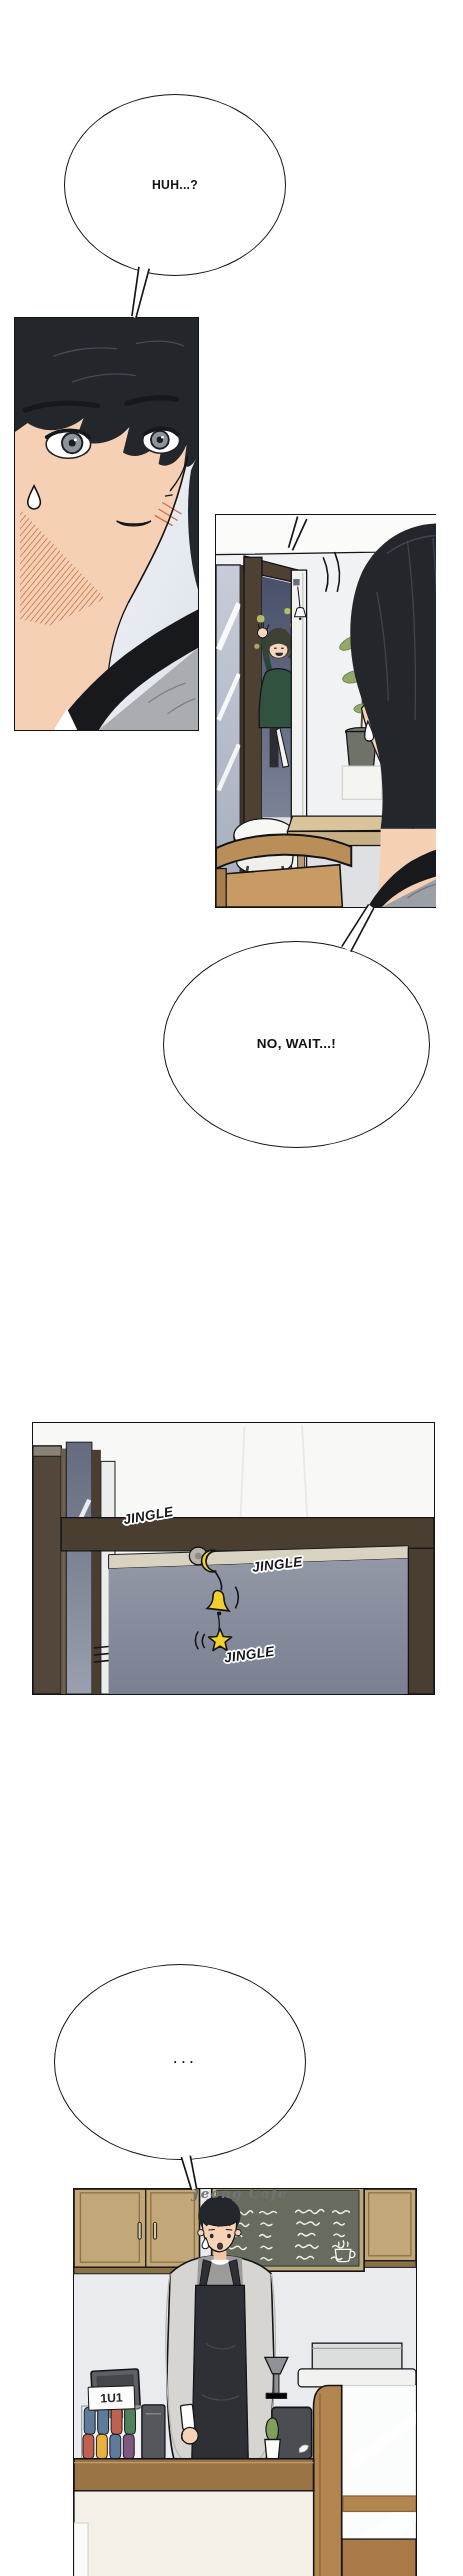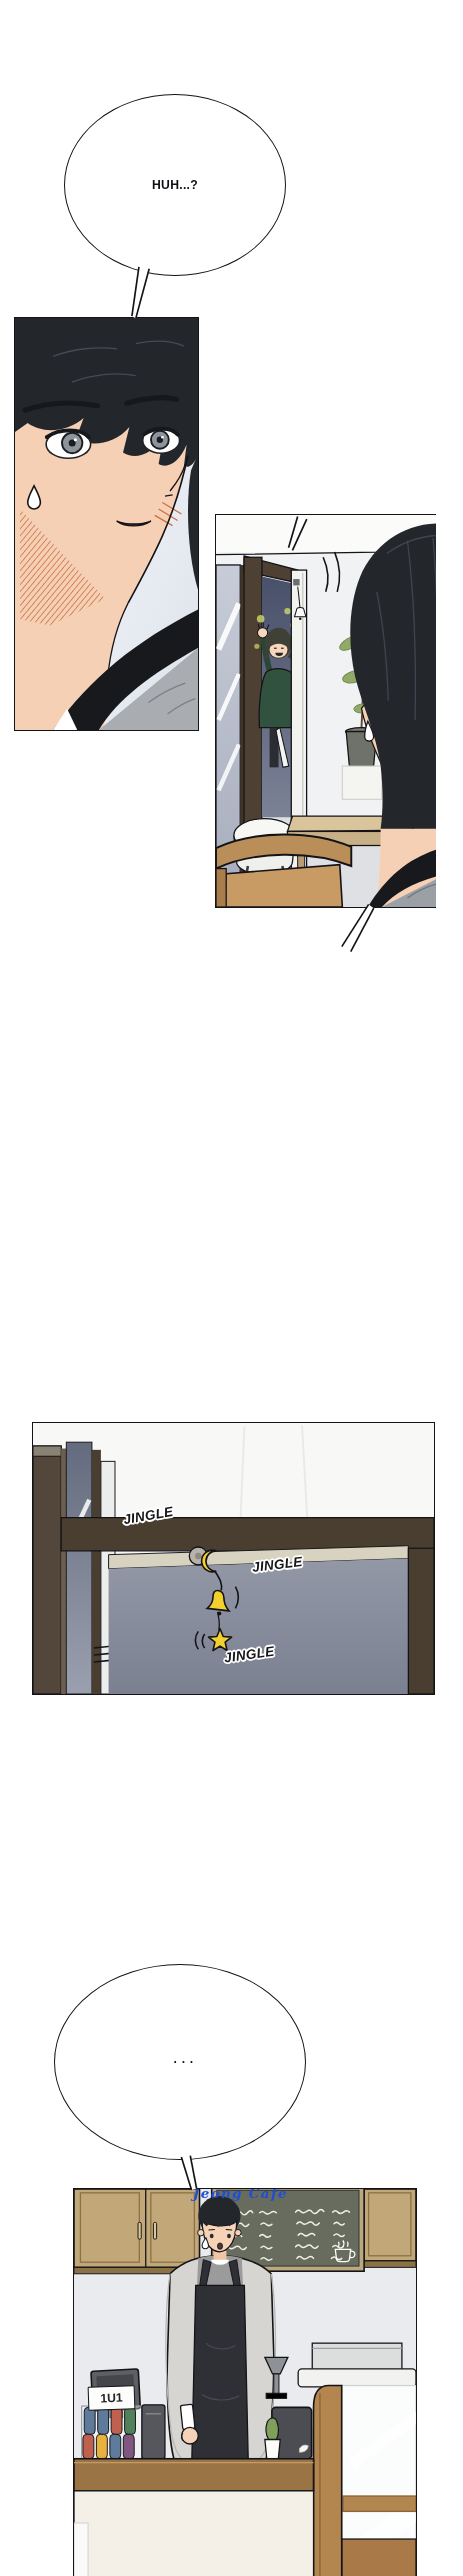--- a/index.html
+++ b/index.html
@@ -13,21 +13,21 @@
   .panel{position:absolute;border:1.9px solid #141418;background:#fff;overflow:hidden;z-index:1;box-sizing:border-box;}
   .panel svg{position:absolute;inset:0;width:100%;height:100%;display:block;}
   .bubble{position:absolute;background:#fff;border:1.9px solid #141418;border-radius:50%;
           display:flex;align-items:center;justify-content:center;text-align:center;z-index:4;box-sizing:border-box;}
   .bubble .btxt{font-weight:700;font-size:12.2px;letter-spacing:0.3px;line-height:1.5;color:#101014;}
   .tail{position:absolute;z-index:5;overflow:visible;}
   .sfx{position:absolute;z-index:3;font-style:italic;font-weight:800;font-size:13.5px;letter-spacing:0.3px;color:#16161a;
        text-shadow:-1.3px -1.3px 0 #fff,1.3px -1.3px 0 #fff,-1.3px 1.3px 0 #fff,1.3px 1.3px 0 #fff,0 -1.9px 0 #fff,0 1.9px 0 #fff,-1.9px 0 0 #fff,1.9px 0 0 #fff;
        white-space:nowrap;}
   .board-title{position:absolute;z-index:3;font-family:"DejaVu Serif",serif;font-style:italic;font-weight:700;
-       font-size:13.5px;letter-spacing:1.3px;color:#1d4ed8;white-space:nowrap;}
+       font-size:13.5px;letter-spacing:1.3px;color:#737373;white-space:nowrap;}
   .register-sign{position:absolute;z-index:3;background:#fdfdfb;border:1.3px solid #141418;border-radius:1.3px;
        display:flex;align-items:center;justify-content:center;font-weight:700;font-size:12.2px;color:#26262b;
        transform:rotate(-2deg);}
   .dots{font-size:14px;font-weight:700;letter-spacing:7.7px;padding-left:7.7px;}
 </style>
 </head>
 <body>
 
 <div class="page">
 
@@ -228,20 +228,23 @@
         <path d="M300,598 C316,586 336,578 354,574" stroke="#70747a" stroke-width="2" fill="none"></path>
       </g>
     </svg>
   </div>
 
   <svg class="tail" style="left:334px;top:890px;width:45px;height:55px;" viewBox="0 0 70 86">
     <path d="M12,76 L26,84 L62,16 L54,10 Z" fill="#fff"></path>
     <line x1="12" y1="76" x2="54" y2="10" stroke="#141418" stroke-width="2.6"></line>
     <line x1="26" y1="84" x2="62" y2="16" stroke="#141418" stroke-width="2.6"></line>
   </svg>
+  <div class="bubble" style="left:163px;top:933px;width:267px;height:207px;">
+    <div class="btxt" style="font-size:13.5px;">NO, WAIT...!</div>
+  </div>
 
   <div class="panel" style="left:32px;top:1414px;width:403px;height:273px;">
     <svg viewBox="0 0 626 424" preserveAspectRatio="none">
       <defs>
         <linearGradient id="gGlass2" x1="0" y1="0" x2="0" y2="1">
           <stop offset="0" stop-color="#646b7e"></stop>
             <stop offset="1" stop-color="#9aa0ae"></stop>
         </linearGradient>
         <linearGradient id="gGlass3" x1="0" y1="0" x2="0" y2="1">
           <stop offset="0" stop-color="#9298a6"></stop>

